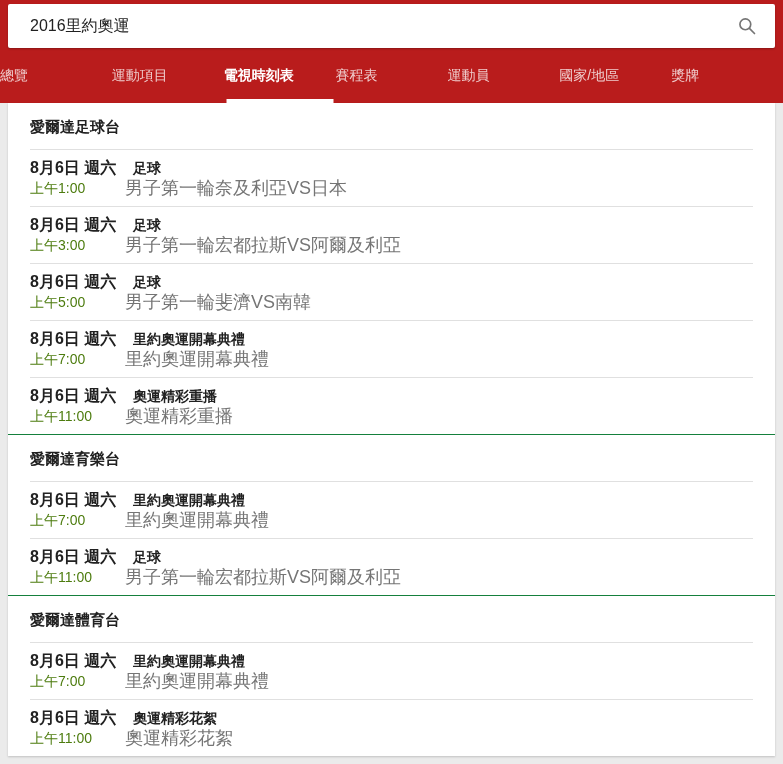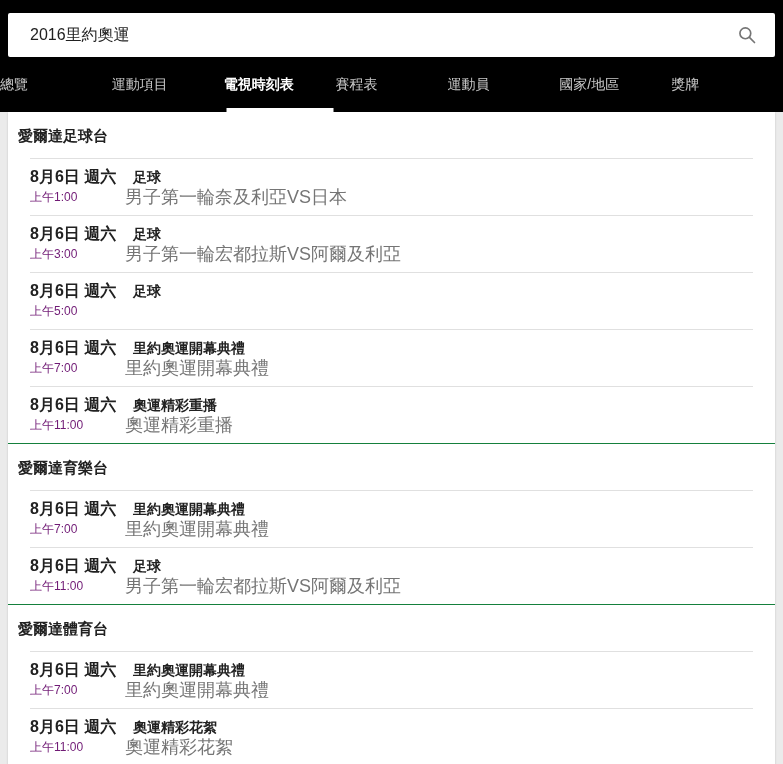--- a/index.html
+++ b/index.html
@@ -5,22 +5,22 @@
   * { margin: 0; padding: 0; box-sizing: border-box; }
   html, body { width: 783px; height: 764px; overflow: hidden; }
   body {
     font-family: "Liberation Sans", "DejaVu Sans", sans-serif;
     background: #ebebeb;
     -webkit-font-smoothing: antialiased;
   }
 
   
   .header {
-    background: #000000;
-    padding-top: 13px;
+    background: #b91c1c;
+    padding-top: 4px;
   }
   .search-bar {
     margin: 0 8px;
     height: 44px;
     background: #ffffff;
     border-radius: 2px;
     box-shadow: 0 1px 2px rgba(0,0,0,0.25);
     display: flex;
     align-items: center;
     padding: 0 16px 0 22px;
@@ -74,21 +74,21 @@
 
   
   .card {
     margin: 0 8px 9px;
     background: #ffffff;
     box-shadow: 0 1px 2px rgba(0,0,0,0.18);
   }
   .section { border-top: 1px solid #15803d; }
   .section:first-child { border-top: none; }
   .section-title {
-    padding: 14px 10px 12px;
+    padding: 14px 22px 12px;
     font-size: 15px;
     font-weight: bold;
     color: #212121;
     line-height: 20px;
   }
   .row-divider {
     border-top: 1px solid #e0e0e0;
     margin: 0 22px;
   }
   .schedule-row {
@@ -101,22 +101,22 @@
   }
   .row-right { flex: 1; min-width: 0; }
   .row-date {
     font-size: 16px;
     font-weight: bold;
     color: #212121;
     line-height: 20px;
     white-space: nowrap;
   }
   .row-time {
-    font-size: 12px;
-    color: #701a75;
+    font-size: 14px;
+    color: #4d7c0f;
     line-height: 20px;
     white-space: nowrap;
   }
   .row-title {
     font-size: 14px;
     font-weight: bold;
     color: #212121;
     line-height: 20px;
     white-space: nowrap;
     margin-left: 8px;
@@ -204,20 +204,21 @@
     </div>
     <div class="row-divider"></div>
 
     <div class="schedule-row">
       <div class="row-left">
         <div class="row-date">8月6日 週六</div>
         <div class="row-time">上午5:00</div>
       </div>
       <div class="row-right">
         <div class="row-title">足球</div>
+        <div class="row-subtitle">男子第一輪斐濟VS南韓</div>
       </div>
     </div>
     <div class="row-divider"></div>
 
     <div class="schedule-row">
       <div class="row-left">
         <div class="row-date">8月6日 週六</div>
         <div class="row-time">上午7:00</div>
       </div>
       <div class="row-right">

